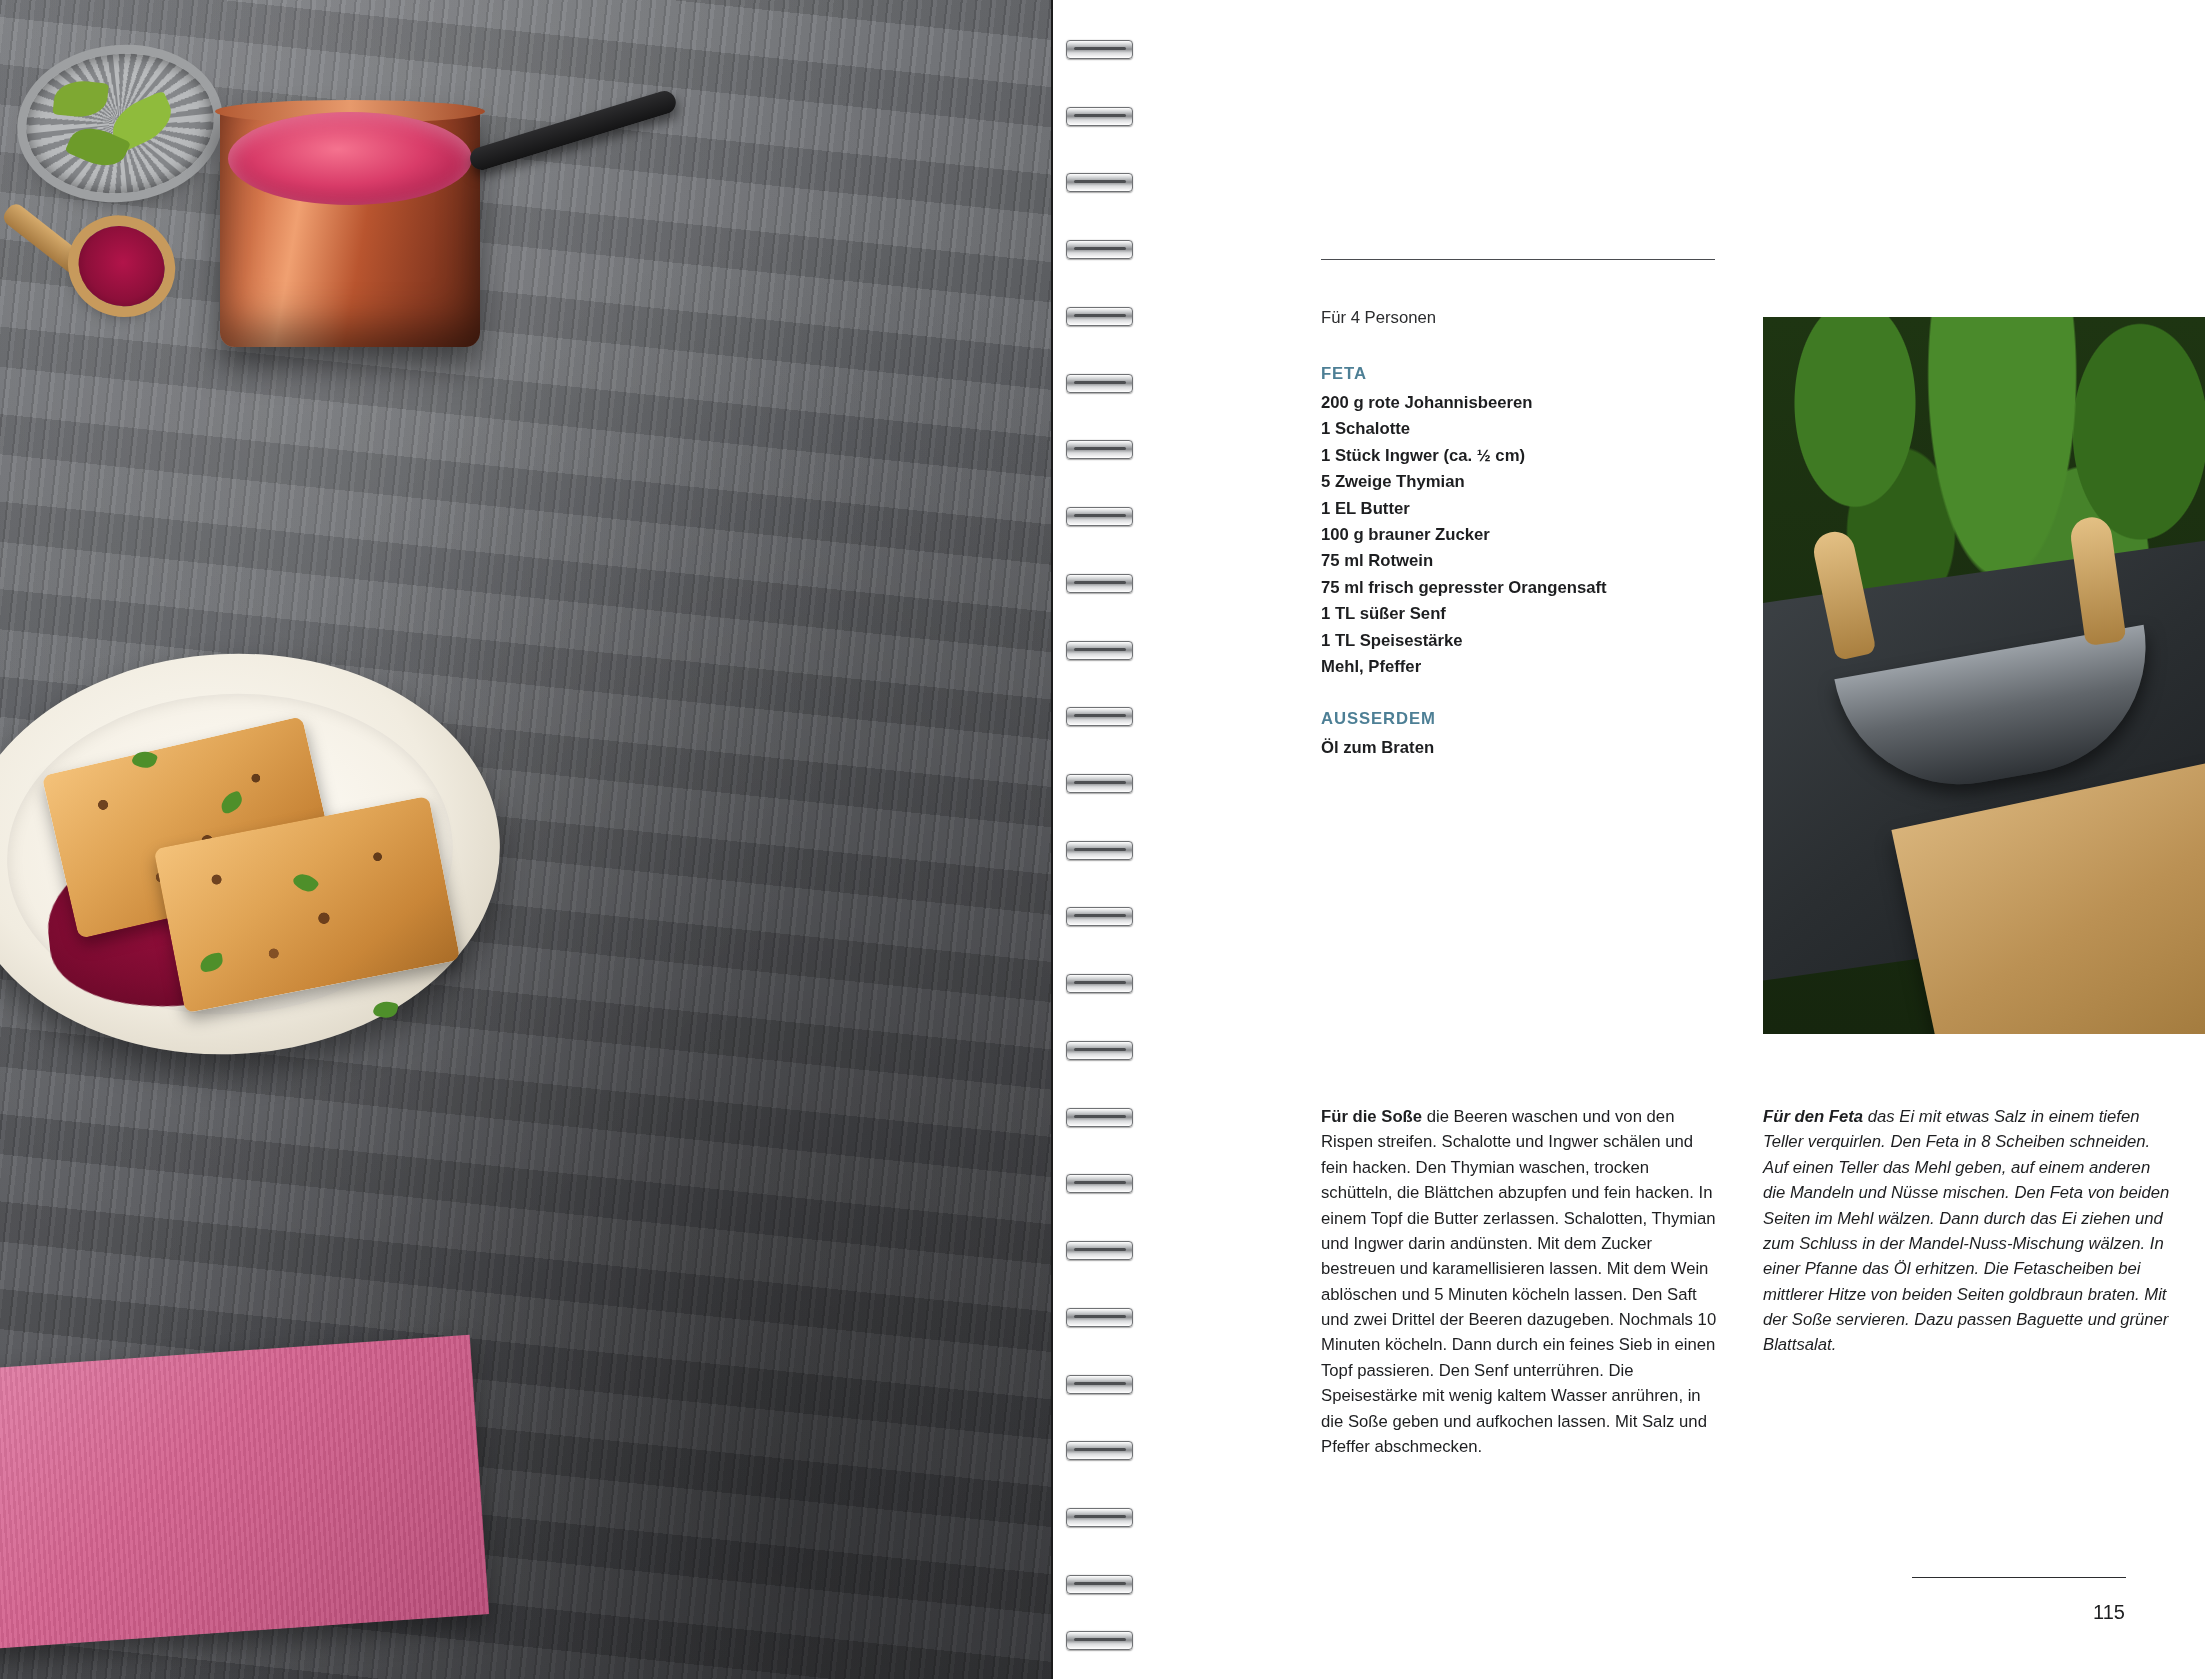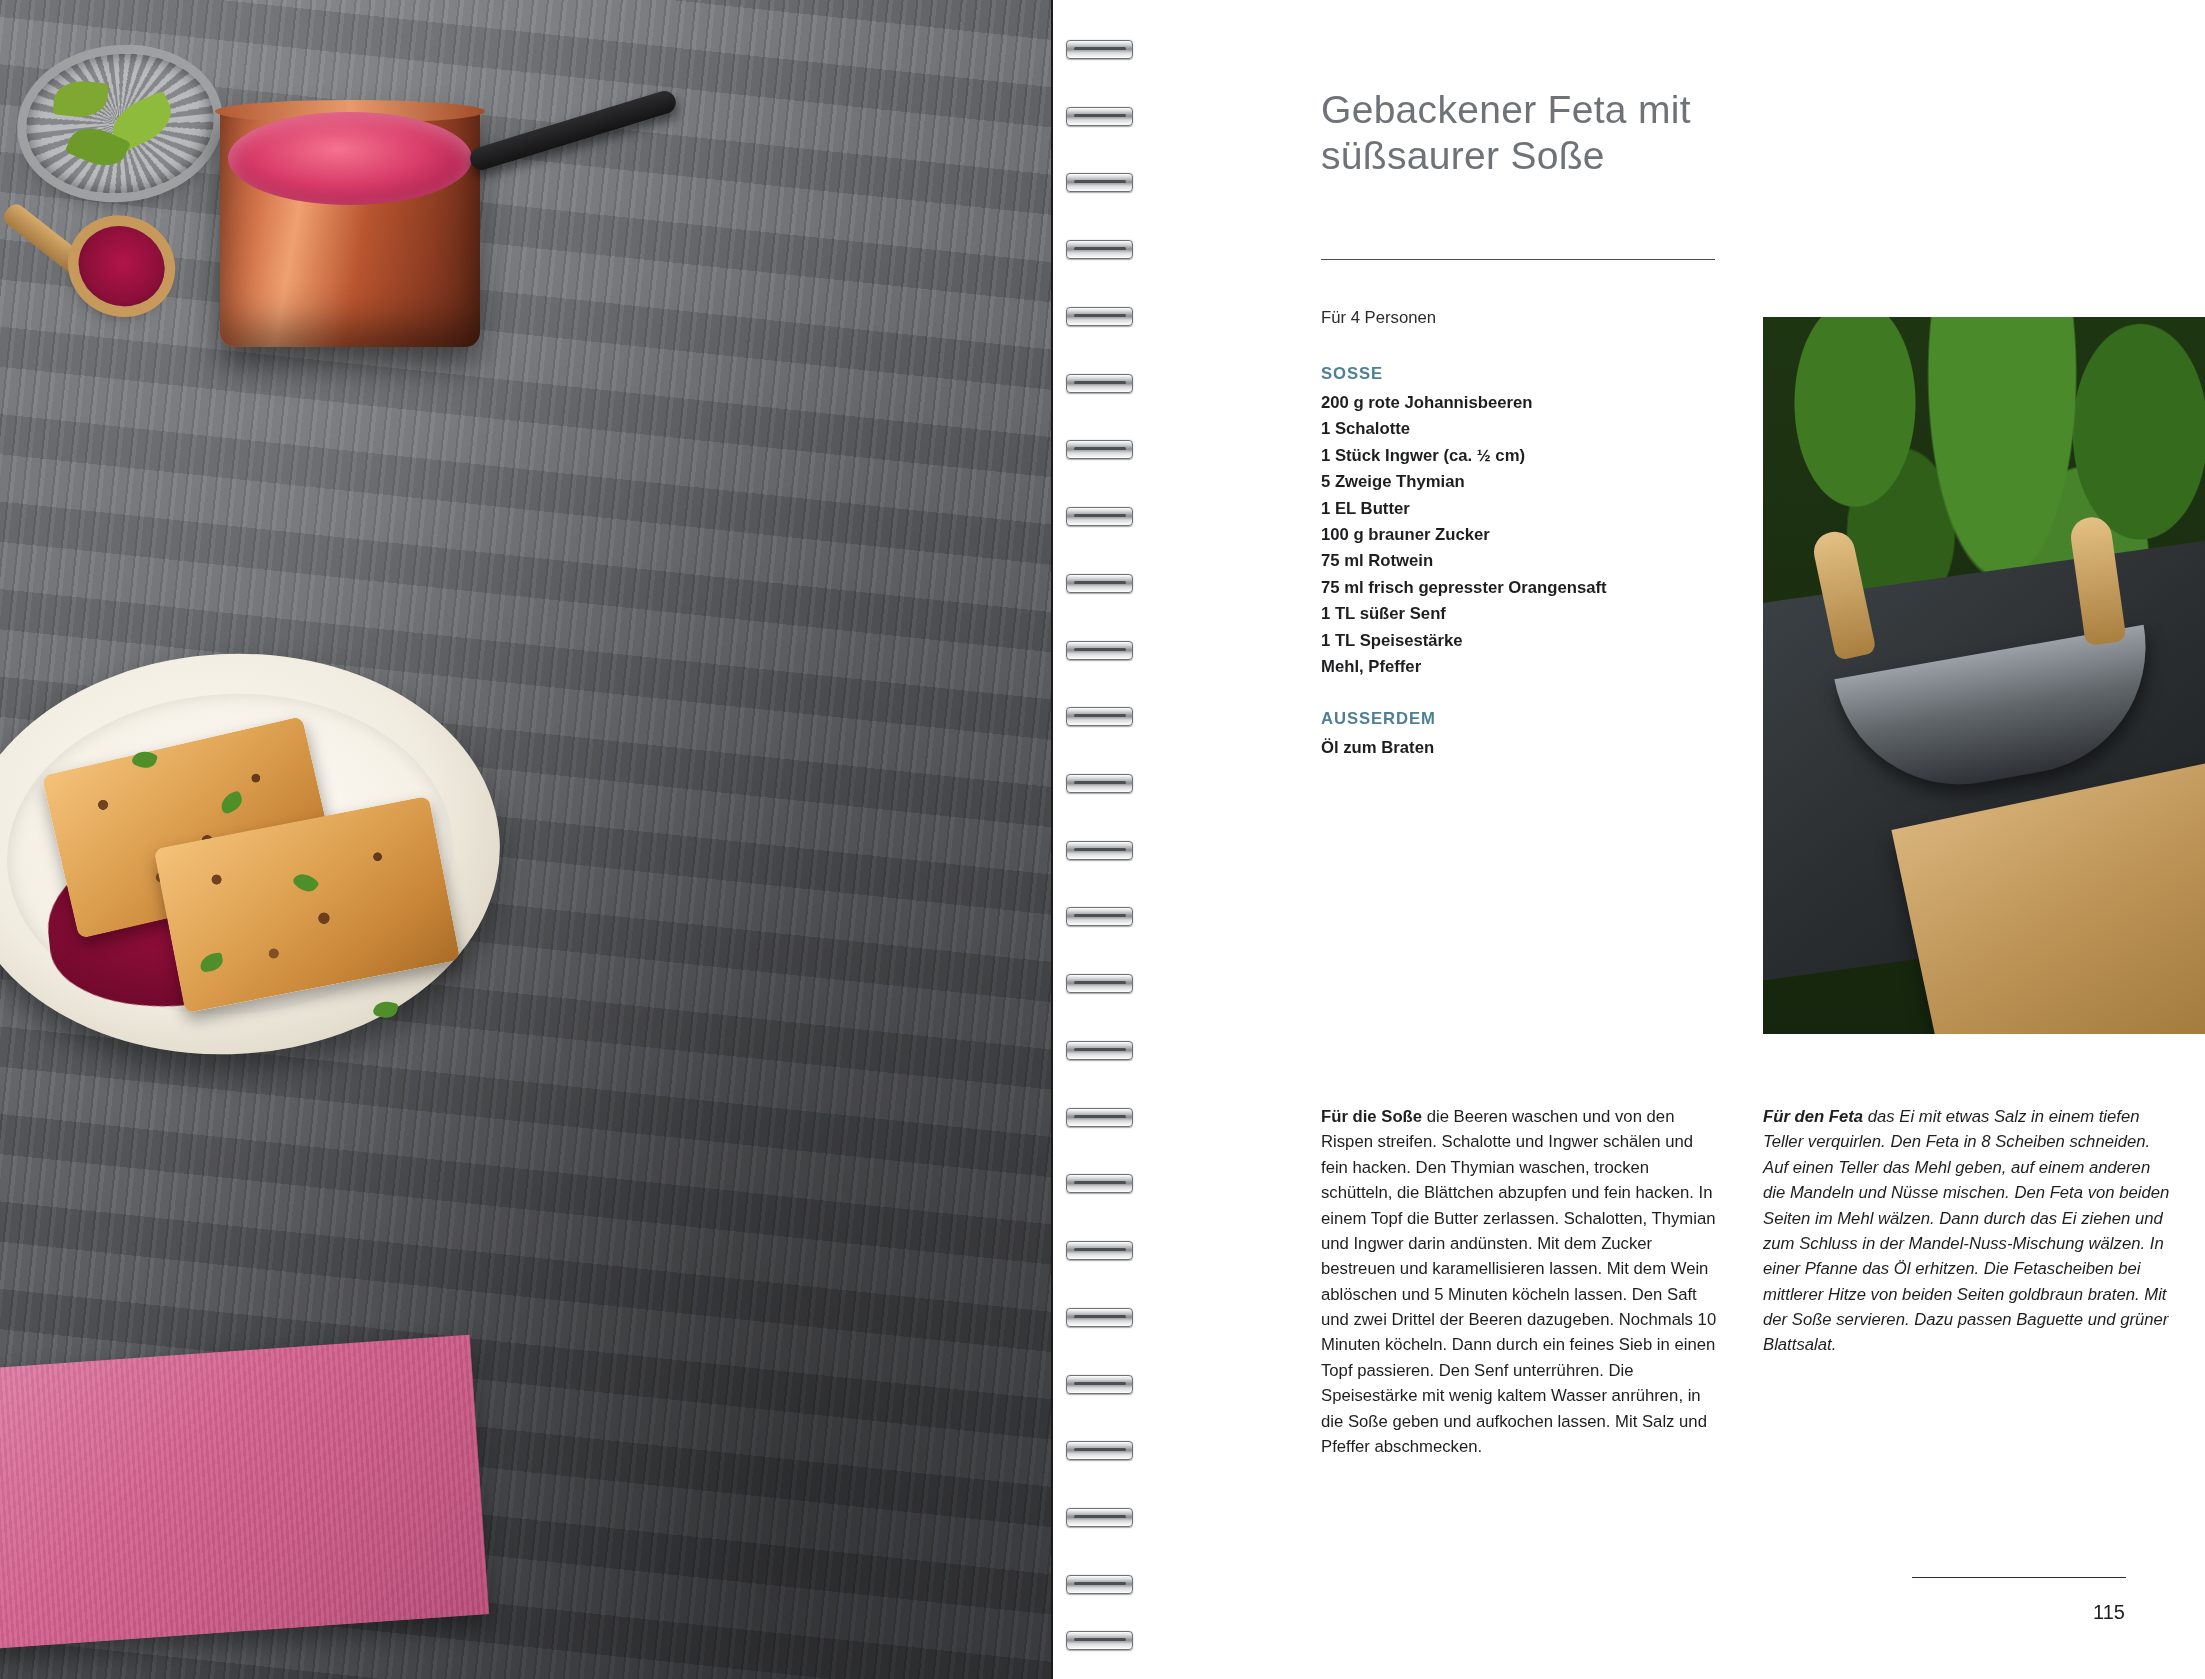--- a/index.html
+++ b/index.html
@@ -407,28 +407,27 @@
     <div class="coil" style="top:1308px"></div>
     <div class="coil" style="top:1375px"></div>
     <div class="coil" style="top:1441px"></div>
     <div class="coil" style="top:1508px"></div>
     <div class="coil" style="top:1575px"></div>
     <div class="coil" style="top:1631px"></div>
   </div>
 
   <div class="text-page">
 
-    <div class="recipe-title">Gebackener Feta mit süßsaurer Soße</div>
     <div class="title-rule"></div>
     <div class="servings">Für 4 Personen</div>
 
     <div class="ing-col">
 
       <div class="ing-group">
-        <div class="ing-head">SOSSE</div>
+        <div class="ing-head">FETA</div>
         <div class="ing-item">200 g rote Johannisbeeren</div>
         <div class="ing-item">1 Schalotte</div>
         <div class="ing-item">1 Stück Ingwer (ca. ½ cm)</div>
         <div class="ing-item">5 Zweige Thymian</div>
         <div class="ing-item">1 EL Butter</div>
         <div class="ing-item">100 g brauner Zucker</div>
         <div class="ing-item">75 ml Rotwein</div>
         <div class="ing-item">75 ml frisch gepresster Orangensaft</div>
         <div class="ing-item">1 TL süßer Senf</div>
         <div class="ing-item">1 TL Speisestärke</div>

